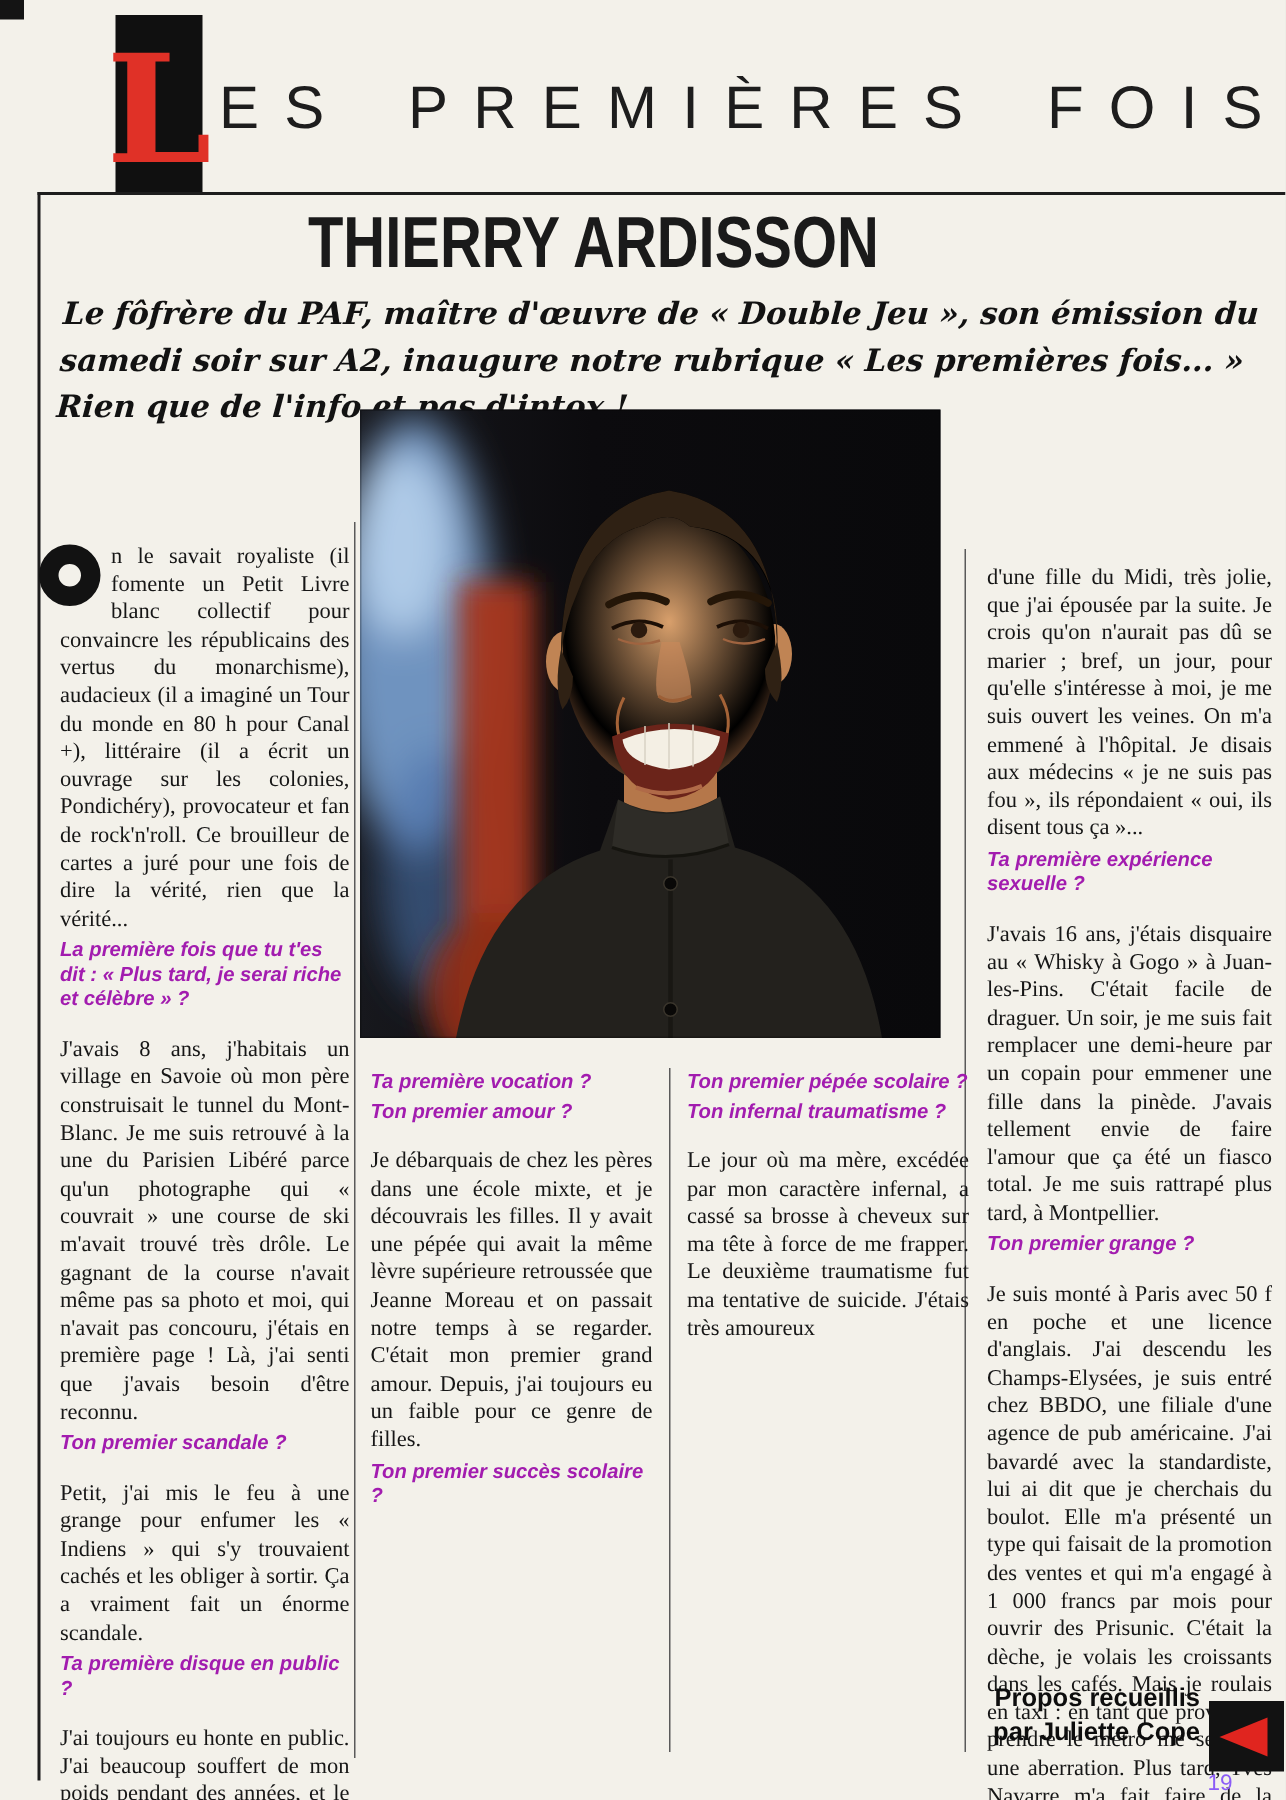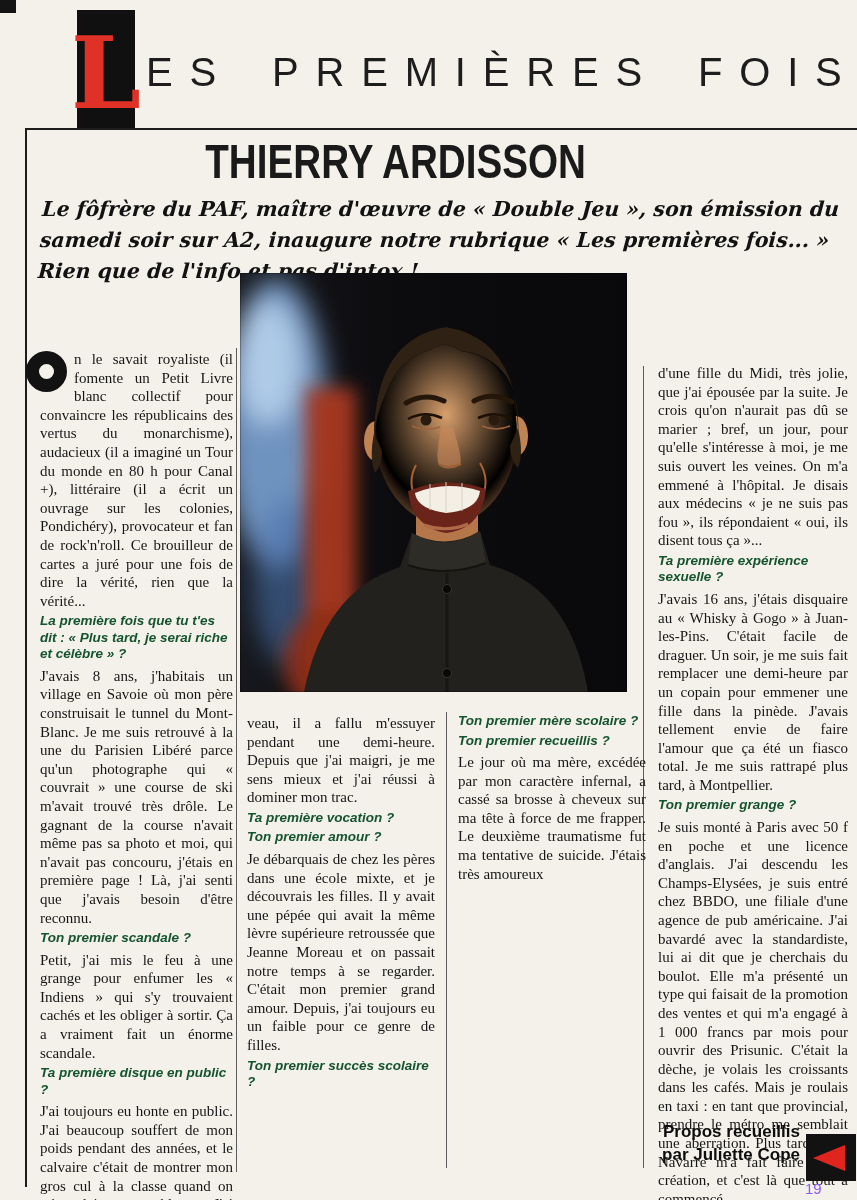--- a/index.html
+++ b/index.html
@@ -74,31 +74,31 @@
   .colrule{position:absolute;width:1px;background:#5a5a5a;}
   .rule-1{left:236px;top:348px;height:824px;}
   .rule-2{left:446px;top:712px;height:456px;}
   .rule-3{left:643px;top:366px;height:802px;}
   .col{position:absolute;}
   .col-1{left:40px;top:346px;width:193px;}
   .col-2{left:247px;top:710px;width:188px;}
   .col-3{left:458px;top:710px;width:188px;}
   .col-4{left:658px;top:360px;width:190px;}
   .body{
-    margin:4px 0 1px 0;
+    margin:16px 0 1px 0;
     font-family:"Liberation Serif",serif;
     font-size:15px;line-height:18.6px;
     text-align:justify;
   }
   .q{
     margin:3px 0 2px 0;
     font-family:"Liberation Sans",sans-serif;
     font-style:italic;font-weight:700;
     font-size:13.5px;line-height:16.5px;
-    color:#14532d;
+    color:#a21caf;
     text-align:left;
   }
   .dropcap{
     float:left;
     width:15px;height:15px;
     border:13px solid #121212;
     border-radius:50%;
     margin:1px 7px 2px -14px;
   }
   .credit{
@@ -231,31 +231,30 @@
     <p class="body"><span class="dropcap"></span><span>n le savait royaliste (il fomente un Petit Livre blanc collectif pour convaincre les républicains des vertus du monarchisme), audacieux (il a imaginé un Tour du monde en 80 h pour Canal +), littéraire (il a écrit un ouvrage sur les colonies, Pondichéry), provocateur et fan de rock'n'roll. Ce brouilleur de cartes a juré pour une fois de dire la vérité, rien que la vérité...</span></p>
     <p class="q">La première fois que tu t'es dit : « Plus tard, je serai riche et célèbre » ?</p>
     <p class="body">J'avais 8 ans, j'habitais un village en Savoie où mon père construisait le tunnel du Mont-Blanc. Je me suis retrouvé à la une du Parisien Libéré parce qu'un photographe qui « couvrait » une course de ski m'avait trouvé très drôle. Le gagnant de la course n'avait même pas sa photo et moi, qui n'avait pas concouru, j'étais en première page ! Là, j'ai senti que j'avais besoin d'être reconnu.</p>
     <p class="q">Ton premier scandale ?</p>
     <p class="body">Petit, j'ai mis le feu à une grange pour enfumer les « Indiens » qui s'y trouvaient cachés et les obliger à sortir. Ça a vraiment fait un énorme scandale.</p>
     <p class="q">Ta première disque en public ?</p>
     <p class="body">J'ai toujours eu honte en public. J'ai beaucoup souffert de mon poids pendant des années, et le calvaire c'était de montrer mon gros cul à la classe quand on m'appelait au tableau. J'ai même failli arrêter de faire de la télé à cause de la première de Scoop à la une. Je traversais le plateau comme un éléphant. Je transpirais comme un</p>
   </div>
 
   <div class="col col-2">
-    <p class="body">veau, il a fallu m'essuyer pendant une demi-heure. Depuis que j'ai maigri, je me sens mieux et j'ai réussi à dominer mon trac.</p>
     <p class="q">Ta première vocation ?</p>
     <p class="q">Ton premier amour ?</p>
     <p class="body">Je débarquais de chez les pères dans une école mixte, et je découvrais les filles. Il y avait une pépée qui avait la même lèvre supérieure retroussée que Jeanne Moreau et on passait notre temps à se regarder. C'était mon premier grand amour. Depuis, j'ai toujours eu un faible pour ce genre de filles.</p>
     <p class="q">Ton premier succès scolaire ?</p>
 
   </div>
 
   <div class="col col-3">
-    <p class="q">Ton premier mère scolaire ?</p>
-    <p class="q">Ton premier recueillis ?</p>
+    <p class="q">Ton premier pépée scolaire ?</p>
+    <p class="q">Ton infernal traumatisme ?</p>
     <p class="body">Le jour où ma mère, excédée par mon caractère infernal, a cassé sa brosse à cheveux sur ma tête à force de me frapper. Le deuxième traumatisme fut ma tentative de suicide. J'étais très amoureux</p>
   </div>
 
   <div class="col col-4">
     <p class="body">d'une fille du Midi, très jolie, que j'ai épousée par la suite. Je crois qu'on n'aurait pas dû se marier ; bref, un jour, pour qu'elle s'intéresse à moi, je me suis ouvert les veines. On m'a emmené à l'hôpital. Je disais aux médecins « je ne suis pas fou », ils répondaient « oui, ils disent tous ça »...</p>
     <p class="q">Ta première expérience sexuelle ?</p>
     <p class="body">J'avais 16 ans, j'étais disquaire au « Whisky à Gogo » à Juan-les-Pins. C'était facile de draguer. Un soir, je me suis fait remplacer une demi-heure par un copain pour emmener une fille dans la pinède. J'avais tellement envie de faire l'amour que ça été un fiasco total. Je me suis rattrapé plus tard, à Montpellier.</p>
     <p class="q">Ton premier grange ?</p>
     <p class="body">Je suis monté à Paris avec 50 f en poche et une licence d'anglais. J'ai descendu les Champs-Elysées, je suis entré chez BBDO, une filiale d'une agence de pub américaine. J'ai bavardé avec la standardiste, lui ai dit que je cherchais du boulot. Elle m'a présenté un type qui faisait de la promotion des ventes et qui m'a engagé à 1 000 francs par mois pour ouvrir des Prisunic. C'était la dèche, je volais les croissants dans les cafés. Mais je roulais en taxi : en tant que provincial, prendre le métro me semblait une aberration. Plus tard, Yves Navarre m'a fait faire de la création, et c'est là que tout a commencé.</p>
   </div>

